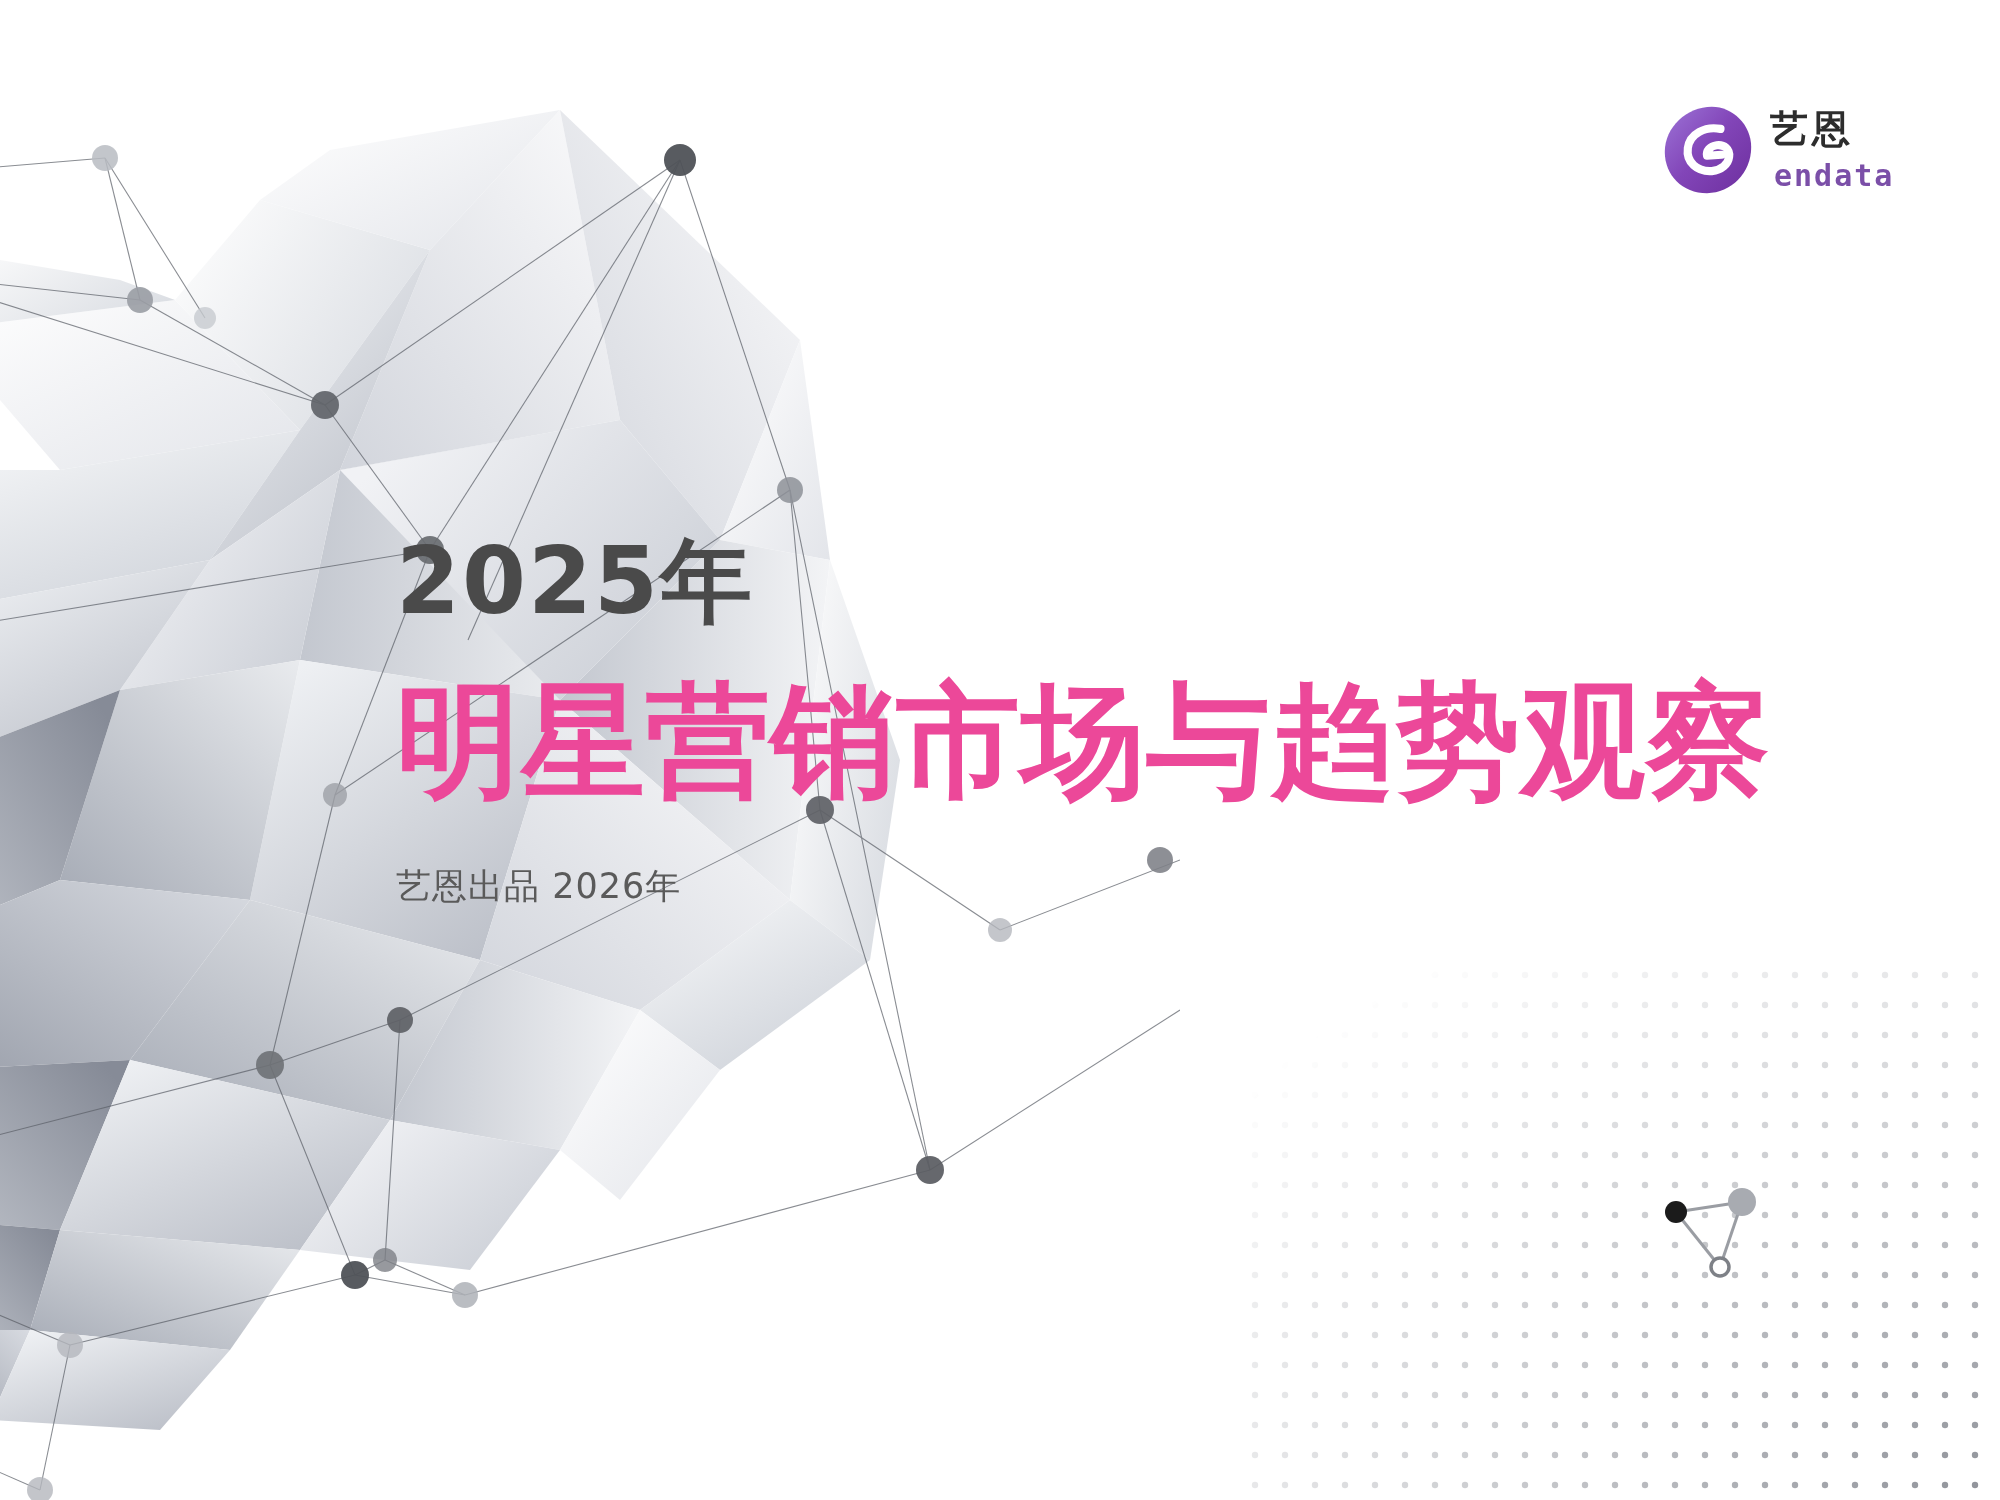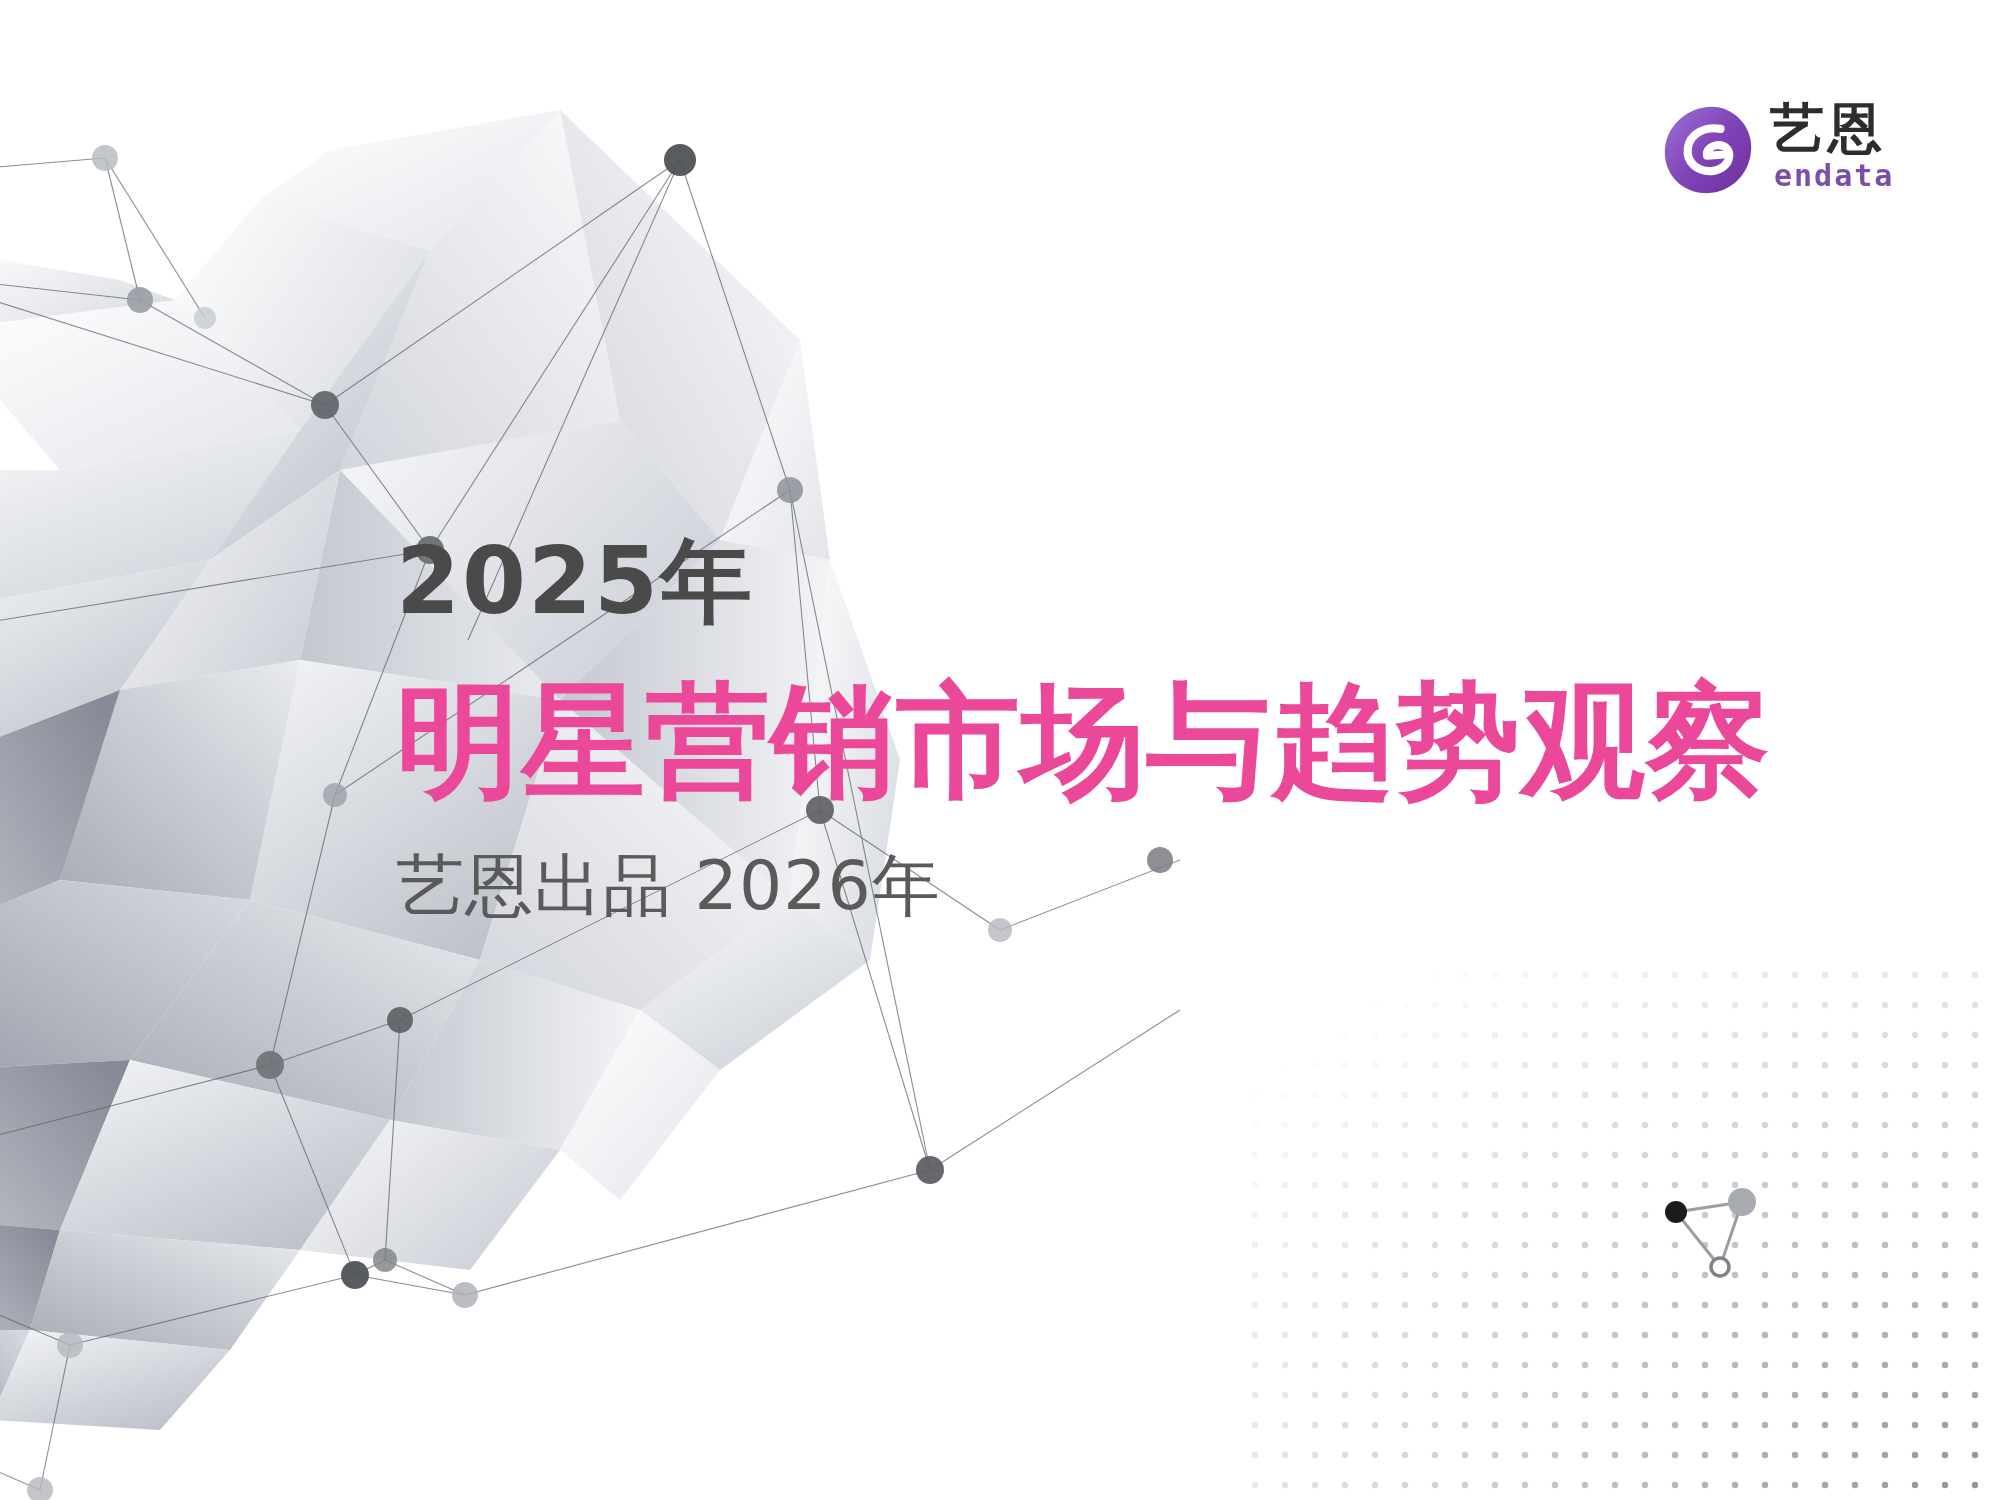--- a/index.html
+++ b/index.html
@@ -31,21 +31,21 @@
 
   
   .logo{
     position:absolute;left:1660px;top:100px;width:240px;height:110px;
     display:flex;align-items:flex-start;
   }
   .logo-mark{width:96px;height:96px;flex:0 0 96px;margin-top:2px;}
   .logo-mark svg{display:block;width:100%;height:100%;}
   .logo-text{margin-left:14px;display:flex;flex-direction:column;justify-content:flex-start;}
   .logo-cn{
-    font-size:54px;line-height:58px;font-weight:700;color:#2d2d2d;
+    font-size:38px;line-height:58px;font-weight:700;color:#2d2d2d;
     letter-spacing:4px;font-family:"DejaVu Sans","Liberation Sans",sans-serif;
   }
   .logo-en{
     margin-top:2px;margin-left:4px;
     font-size:30px;line-height:32px;letter-spacing:2px;
     color:#7b4fa8;font-weight:600;
     font-family:"DejaVu Sans Mono","Liberation Mono",monospace;
     text-align:center;
   }
 
@@ -60,21 +60,21 @@
     font-family:"DejaVu Sans","Liberation Sans",sans-serif;
   }
   .main-title{
     margin-top:38px;
     font-size:124px;line-height:138px;font-weight:700;
     color:#ec4899;letter-spacing:1px;white-space:nowrap;
     font-family:"DejaVu Sans","Liberation Sans",sans-serif;
   }
   .subtitle{
     margin-top:46px;
-    font-size:68px;line-height:60px;color:#5a5a5a;font-weight:400;
+    font-size:35px;line-height:60px;color:#5a5a5a;font-weight:400;
     letter-spacing:1px;
     font-family:"DejaVu Sans","Liberation Sans",sans-serif;
   }
 </style>
 </head>
 <body>
 
 <div class="slide">
 
   <div class="bg-art">

